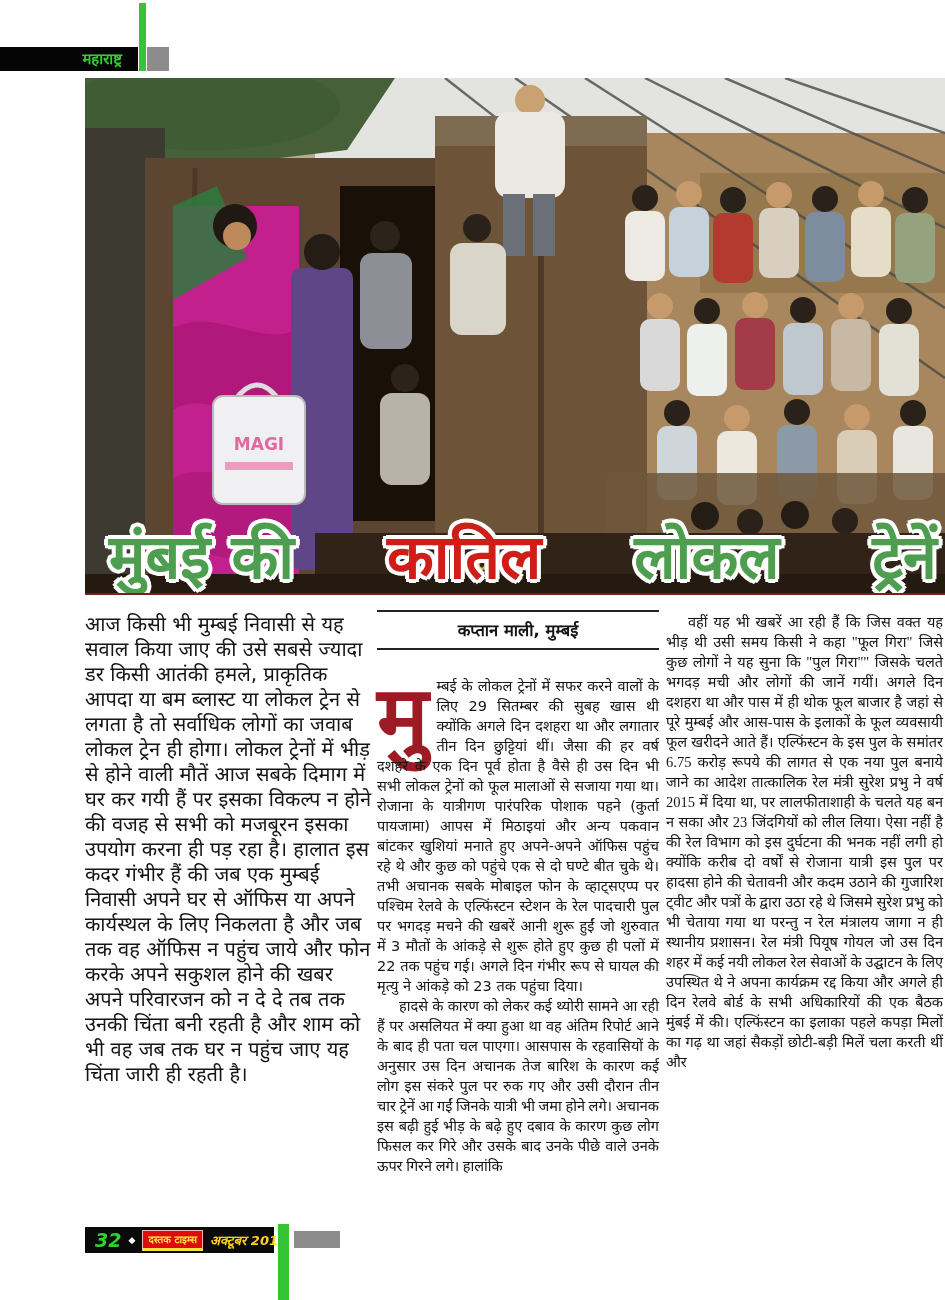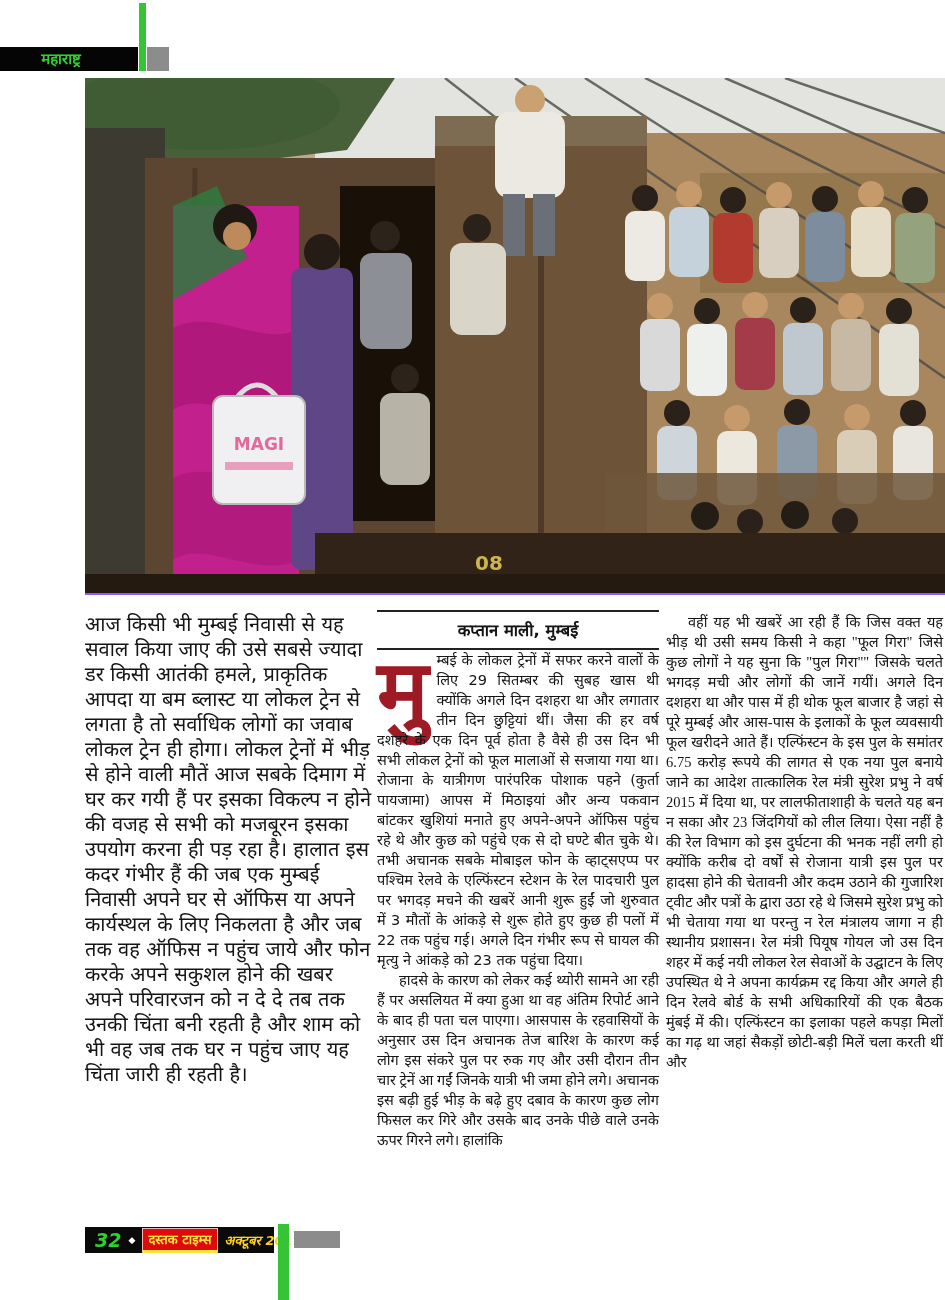--- a/index.html
+++ b/index.html
@@ -5,29 +5,29 @@
   * { box-sizing: border-box; }
   html, body { margin:0; padding:0; }
   body {
     width:945px; height:1300px; position:relative; background:#ffffff;
     font-family:"DejaVu Sans", sans-serif; overflow:hidden;
   }
   
   .section-bar{
     position:absolute; left:0; top:47px; width:138px; height:24px;
     background:#050505; color:#2fd12f; font-weight:bold; font-size:15px;
-    text-align:center; padding-right:16px; line-height:24px;
+    text-align:right; padding-right:16px; line-height:24px;
   }
   .top-green-bar{ position:absolute; left:139px; top:3px; width:7px; height:68px; background:#35c435; }
   .top-gray-square{ position:absolute; left:147px; top:47px; width:22px; height:24px; background:#8c8c8c; }
 
   
   .hero{
     position:absolute; left:85px; top:78px; width:860px; height:517px;
-    background:#b9a98f; border-bottom:2px solid #8b5cf6; overflow:hidden;
+    background:#b9a98f; border-bottom:2px solid #7f1d1d; overflow:hidden;
   }
   .hero svg{ display:block; }
   .article-title{
     position:absolute; left:24px; right:8px; bottom:4px;
     display:flex; justify-content:space-between; align-items:flex-end;
   }
   .title-word{
     font-size:61px; font-weight:bold; line-height:1.05; white-space:nowrap;
     text-shadow:
       -3px -3px 0 #fff, 3px -3px 0 #fff, -3px 3px 0 #fff, 3px 3px 0 #fff,
@@ -35,38 +35,38 @@
   }
 
   
   .col{ position:absolute; color:#141414; }
   .col-intro{ left:85px; top:612px; width:287px; font-size:20px; line-height:25px; }
   .col-mid{ left:377px; top:610px; width:282px; }
   .col-right{ left:666px; top:612px; width:277px; }
   .byline-box{
     border-top:2px solid #222; border-bottom:2px solid #222;
     text-align:center; font-weight:bold; font-size:16.5px;
-    padding:6px 0 7px; margin-bottom:0;
+    padding:6px 0 7px; margin-bottom:26px;
   }
   .body-text{ font-size:14.5px; line-height:20px; text-align:justify; margin:0; }
   .indented{ text-indent:22px;font-family:Liberation Serif, serif; }
   .dropcap{
     float:left; font-size:86px; line-height:74px; font-weight:bold;
     color:#9e1b25; padding:4px 8px 2px 0;
   }
 
   
   .footer-bar{
     position:absolute; left:85px; top:1227px; width:189px; height:26px;
     background:#0a0a0a; display:flex; align-items:center; gap:7px; padding-left:10px;
   }
   .page-number{ color:#2fd12f; font-weight:bold; font-style:italic; font-size:19px; }
   .sep-diamond{ color:#ffffff; font-size:9px; }
   .mag-logo{
-    background:#dd0b0b; color:#ffe23c; font-weight:bold; font-size:13px;
+    background:#dd0b0b; color:#ffe23c; font-weight:bold; font-size:10px;
     padding:1px 5px 2px; border:1px solid #efb9b9; border-bottom:3px solid #ffe23c;
     white-space:nowrap;
   }
   .issue-date{ color:#ffd11a; font-weight:bold; font-style:italic; font-size:13px; white-space:nowrap; }
   .bottom-green-bar{ position:absolute; left:278px; top:1224px; width:11px; height:76px; background:#35c435; }
   .bottom-gray-square{ position:absolute; left:294px; top:1231px; width:46px; height:17px; background:#8c8c8c; }
 </style>
 </head>
 <body>
 
@@ -185,20 +185,26 @@
       <path d="M150,322 q22,-30 44,0" stroke="#dddddd" stroke-width="5" fill="none"></path>
       <rect x="128" y="318" width="92" height="108" rx="10" fill="#f0eff1" stroke="#b9b9b9" stroke-width="2"></rect>
       <text x="174" y="372" text-anchor="middle" font-size="17" font-weight="bold" fill="#e2699e">MAGI</text>
       <rect x="140" y="384" width="68" height="8" fill="#e2699e" opacity="0.6"></rect>
 
       <rect x="230" y="455" width="630" height="62" fill="#312317"></rect>
       <rect x="0" y="496" width="860" height="21" fill="#241a10"></rect>
       <text x="390" y="492" font-size="20" font-weight="bold" fill="#cdb64e">08</text>
     </svg>
 
+    <div class="article-title">
+      <span class="title-word" style="color: rgb(78, 158, 80);">मुंबई की</span>
+      <span class="title-word" style="color: rgb(207, 29, 23);">कातिल</span>
+      <span class="title-word" style="color: rgb(78, 158, 80);">लोकल</span>
+      <span class="title-word" style="color: rgb(78, 158, 80);">ट्रेनें</span>
+    </div>
   </div>
 
   <div class="col col-intro">
     <p class="intro-text" style="margin:0;">आज किसी भी मुम्बई निवासी से यह सवाल किया जाए की उसे सबसे ज्यादा डर किसी आतंकी हमले, प्राकृतिक आपदा या बम ब्लास्ट या लोकल ट्रेन से लगता है तो सर्वाधिक लोगों का जवाब लोकल ट्रेन ही होगा। लोकल ट्रेनों में भीड़ से होने वाली मौतें आज सबके दिमाग में घर कर गयी हैं पर इसका विकल्प न होने की वजह से सभी को मजबूरन इसका उपयोग करना ही पड़ रहा है। हालात इस कदर गंभीर हैं की जब एक मुम्बई निवासी अपने घर से ऑफिस या अपने कार्यस्थल के लिए निकलता है और जब तक वह ऑफिस न पहुंच जाये और फोन करके अपने सकुशल होने की खबर अपने परिवारजन को न दे दे तब तक उनकी चिंता बनी रहती है और शाम को भी वह जब तक घर न पहुंच जाए यह चिंता जारी ही रहती है।</p>
   </div>
 
   <div class="col col-mid">
     <div class="byline-box">
       <span>कप्तान माली, मुम्बई</span>
     </div>

